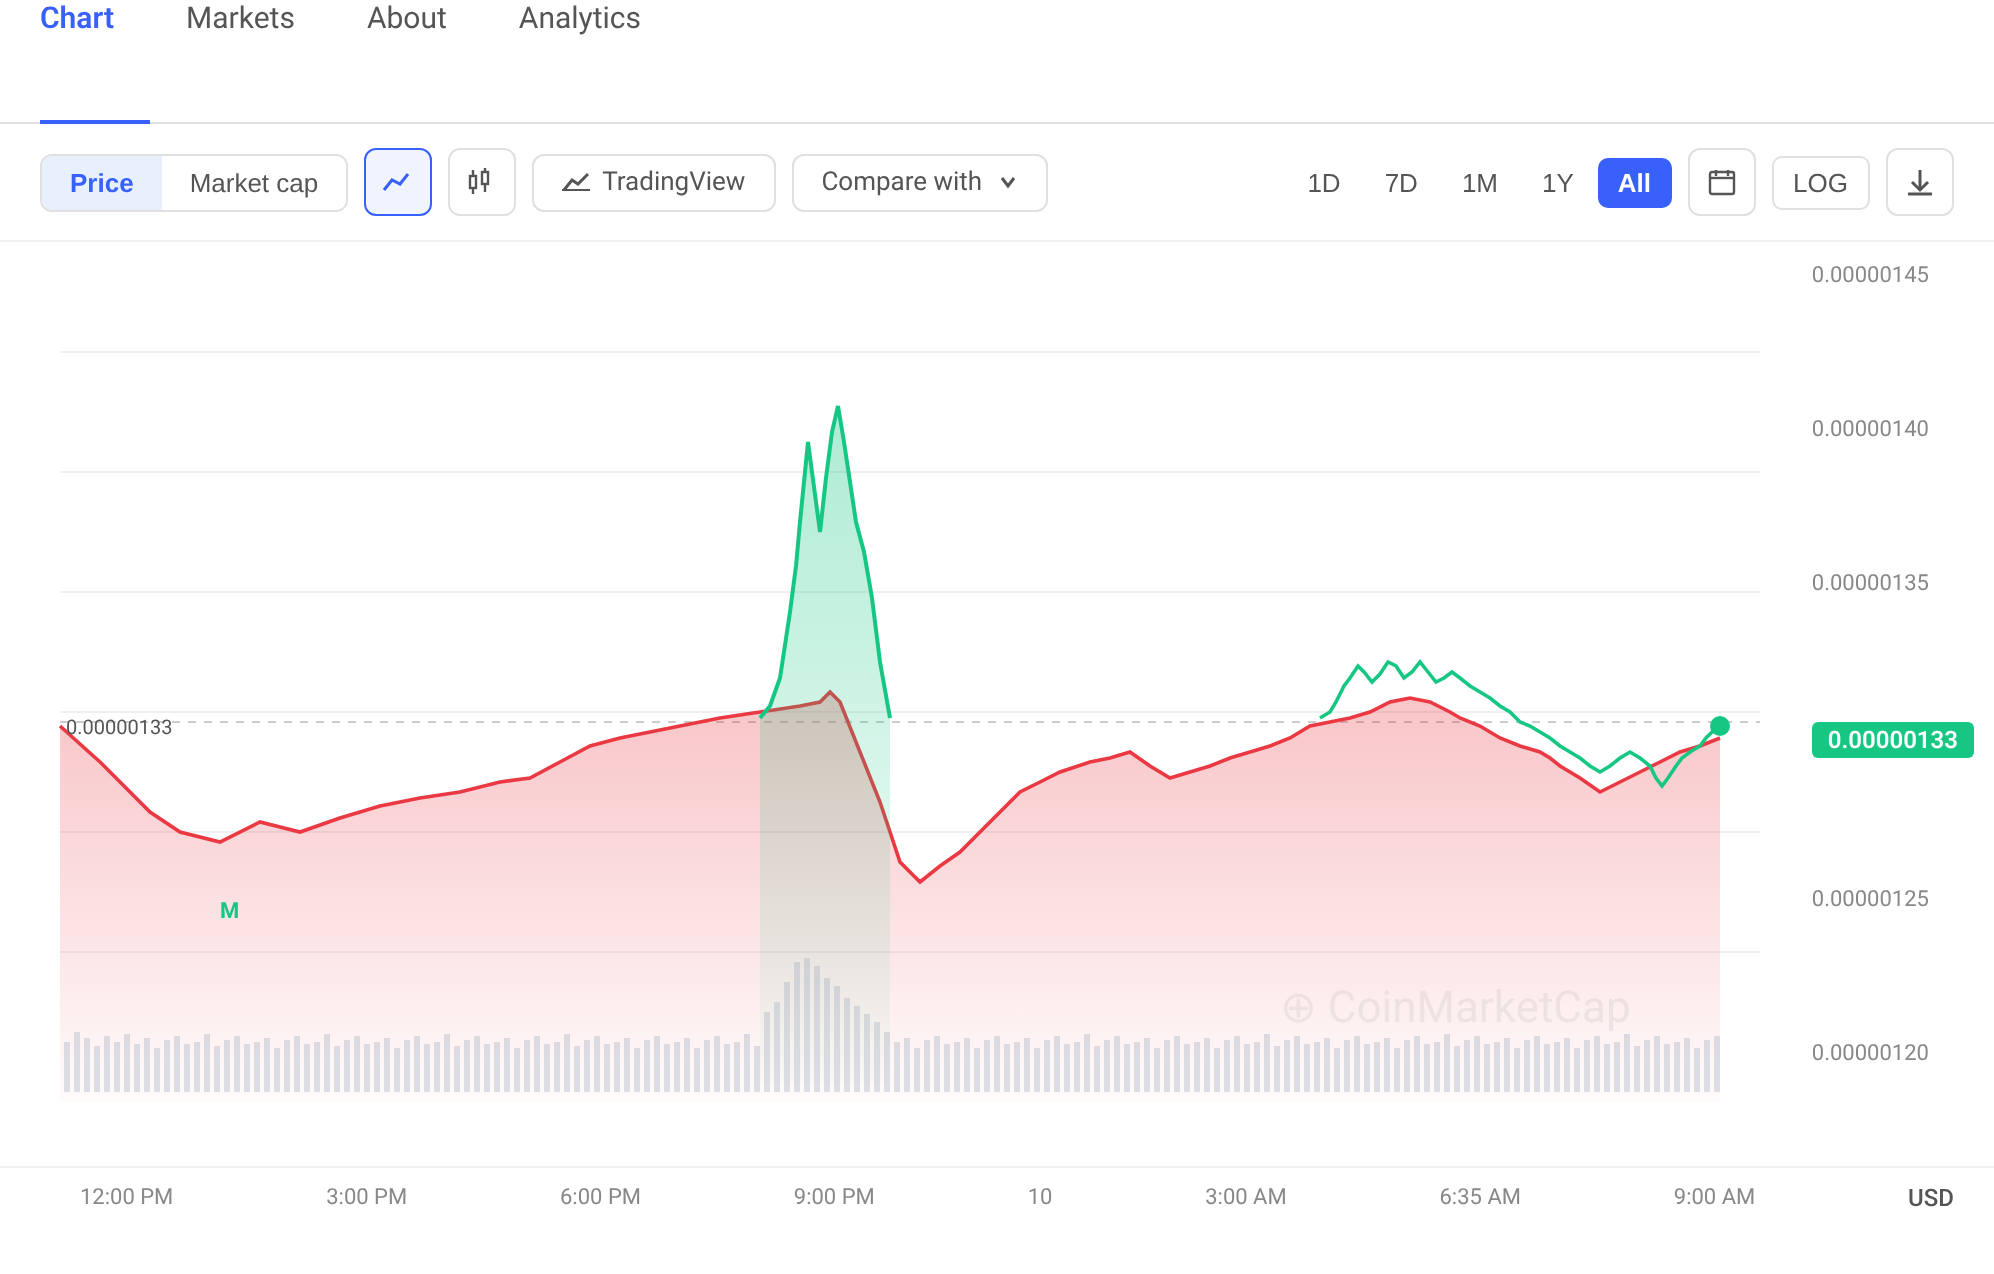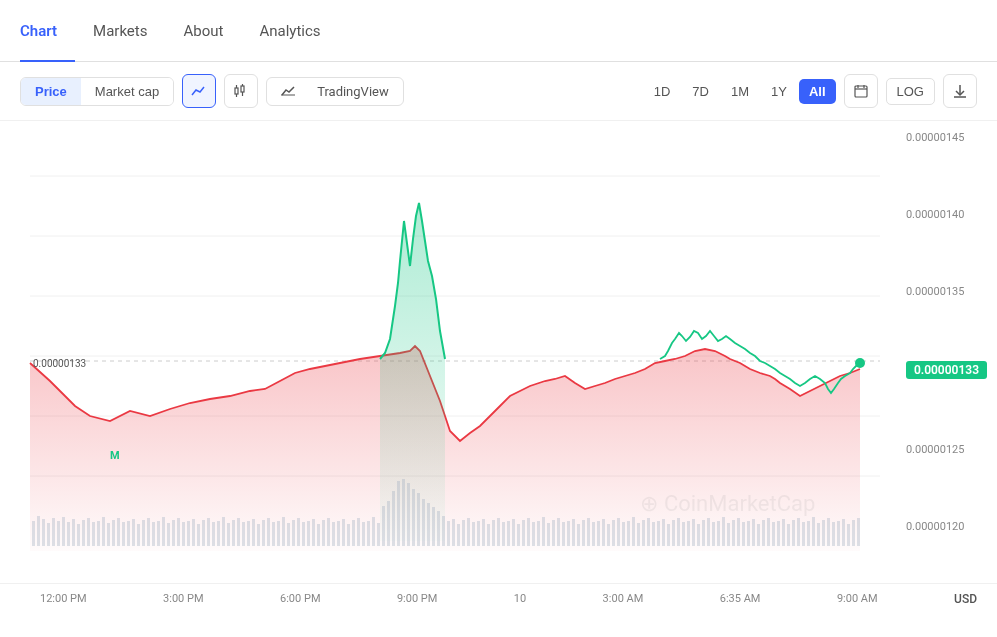--- a/index.html
+++ b/index.html
@@ -10,21 +10,20 @@
       display: flex;
       align-items: center;
       border-bottom: 1px solid #e0e0e0;
       padding: 0 20px;
       height: 62px;
     }
     .nav-item {
       padding: 0 18px;
       height: 62px;
       display: flex;
-      align-items: center;
       font-size: 15px;
       color: #555;
       cursor: pointer;
       position: relative;
       white-space: nowrap;
     }
     .nav-item.active {
       color: #3861fb;
       font-weight: 600;
     }
@@ -81,21 +80,21 @@
       font-size: 15px;
     }
     .icon-btn.active {
       background: #f0f4ff;
       border-color: #3861fb;
       color: #3861fb;
     }
     .trading-view-btn {
       display: flex;
       align-items: center;
-      gap: 22px;
+      gap: 6px;
       padding: 6px 14px;
       border: 1px solid #e0e0e0;
       border-radius: 6px;
       font-size: 13px;
       cursor: pointer;
       background: #fff;
       color: #555;
     }
     .compare-btn {
       display: flex;
@@ -230,20 +229,26 @@
       <line x1="9.5" y1="1" x2="9.5" y2="3" stroke="#555" stroke-width="1.2"></line>
       <line x1="9.5" y1="9" x2="9.5" y2="13" stroke="#555" stroke-width="1.2"></line>
     </svg>
   </div>
   <div class="trading-view-btn">
     <svg width="14" height="14" viewBox="0 0 14 14" fill="none">
       <polyline points="1,11 5,6 8,8 13,3" stroke="#555" stroke-width="1.5" fill="none"></polyline>
       <line x1="0" y1="11" x2="14" y2="11" stroke="#555" stroke-width="1"></line>
     </svg>
     <span>TradingView</span>
+  </div>
+  <div class="compare-btn">
+    <span>Compare with</span>
+    <svg width="10" height="10" viewBox="0 0 10 10">
+      <polyline points="2,3 5,7 8,3" stroke="#555" stroke-width="1.5" fill="none"></polyline>
+    </svg>
   </div>
   <div class="spacer"></div>
   <div class="time-group">
     <button class="time-btn">1D</button>
     <button class="time-btn">7D</button>
     <button class="time-btn">1M</button>
     <button class="time-btn">1Y</button>
     <button class="time-btn active">All</button>
   </div>
   <div class="icon-btn">

